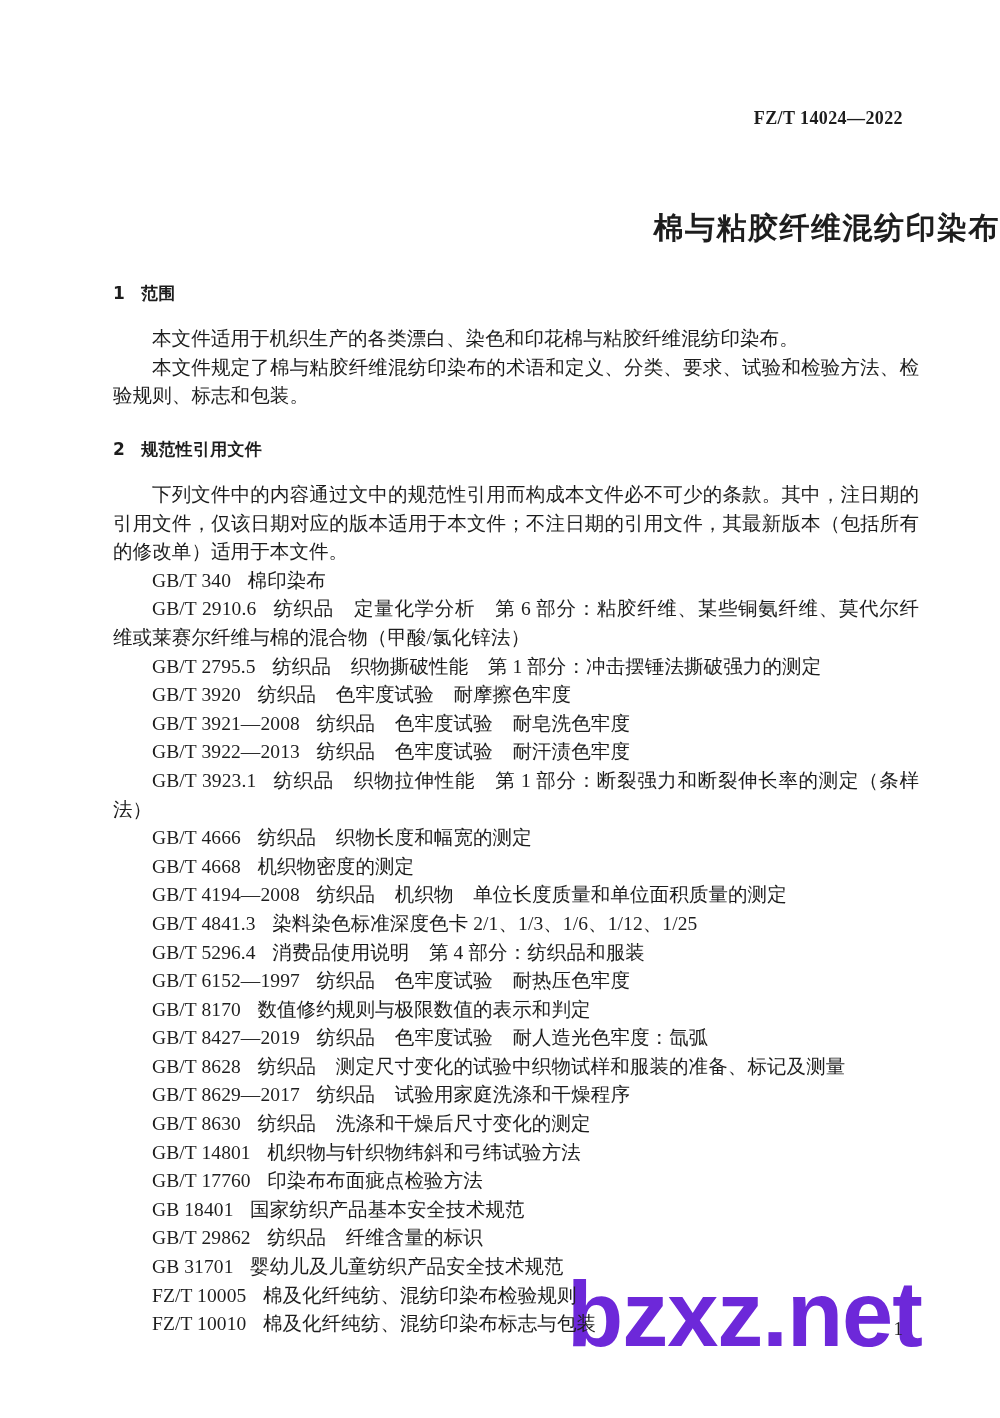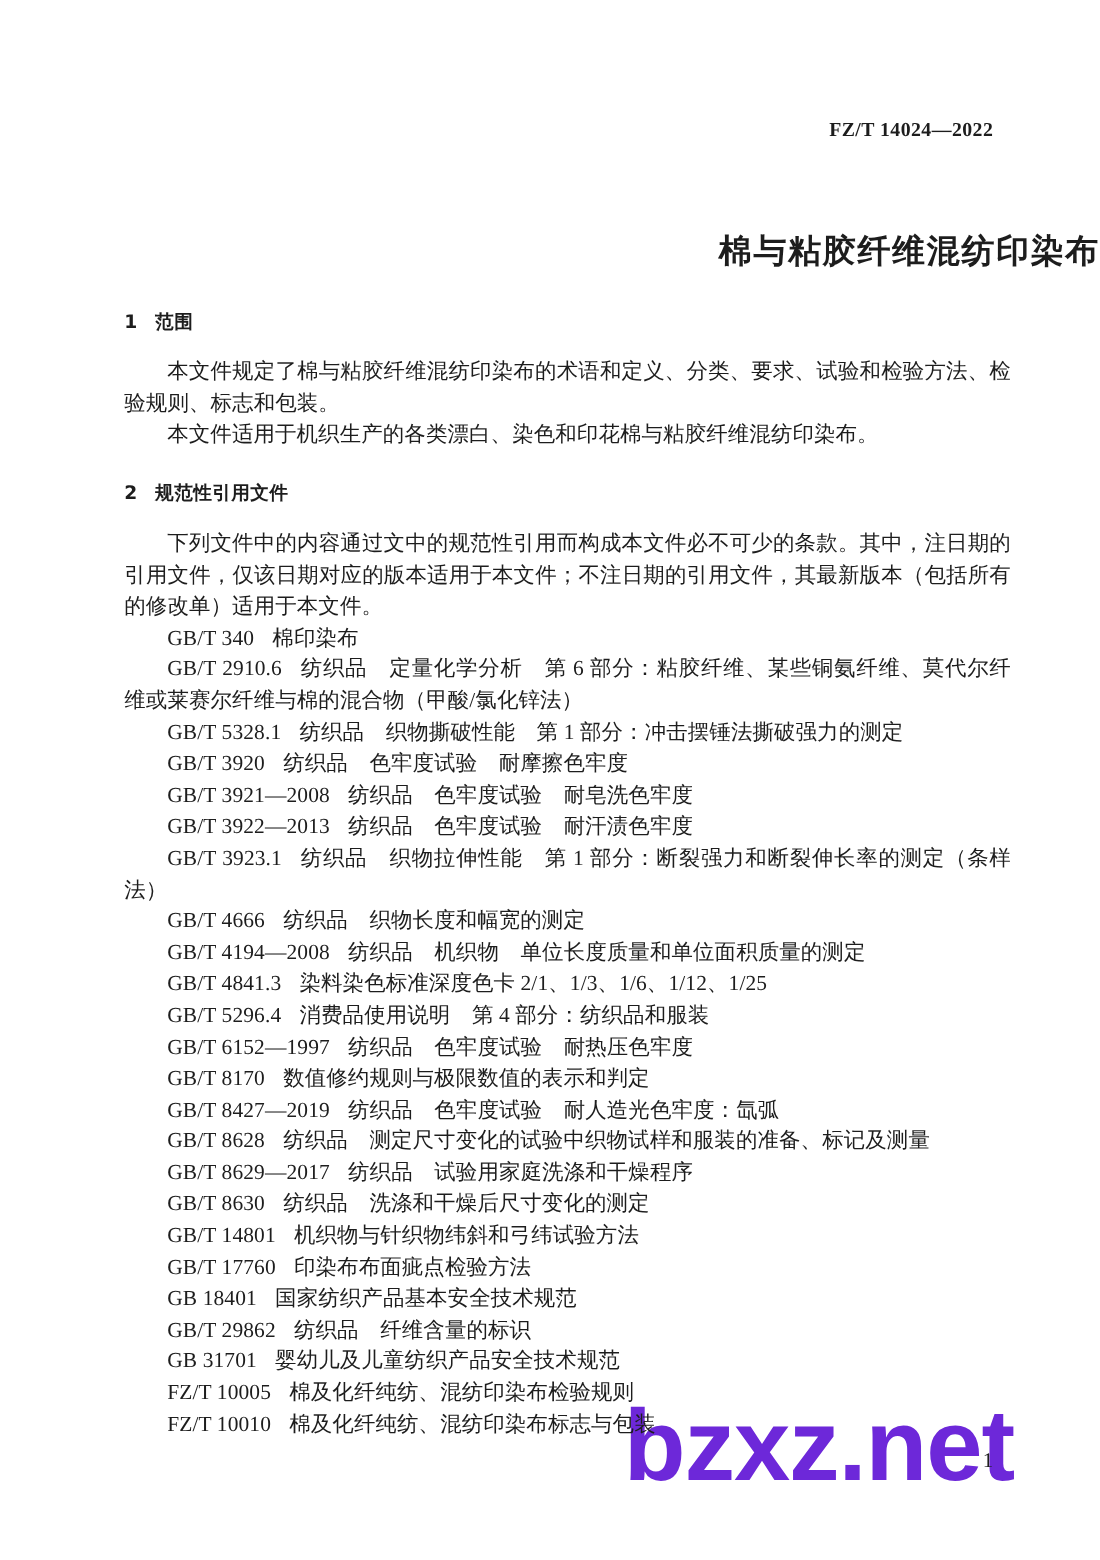--- a/index.html
+++ b/index.html
@@ -135,40 +135,41 @@
 
   <h1 class="doc-title">棉与粘胶纤维混纺印染布</h1>
 
   <div class="content">
 
     <h2 class="section-heading">
       <span class="sec-num">1</span><span>范围</span>
     </h2>
     <div class="gap-after-heading"></div>
 
+    <p class="para">本文件适用于机织生产的各类漂白、染色和印花棉与粘胶纤维混纺印染布。</p>
     <p class="para">本文件规定了棉与粘胶纤维混纺印染布的术语和定义、分类、要求、试验和检验方法、检验规则、标志和包装。</p>
-    <p class="para">本文件适用于机织生产的各类漂白、染色和印花棉与粘胶纤维混纺印染布。</p>
 
     <div class="gap-before-heading"></div>
     <h2 class="section-heading">
       <span class="sec-num">2</span><span>规范性引用文件</span>
     </h2>
     <div class="gap-after-heading"></div>
 
     <p class="para">下列文件中的内容通过文中的规范性引用而构成本文件必不可少的条款。其中，注日期的引用文件，仅该日期对应的版本适用于本文件；不注日期的引用文件，其最新版本（包括所有的修改单）适用于本文件。</p>
 
     <ul class="ref-list" id="ref-list">
         <li class="ref-item"><span>GB/T 340</span><span class="sp"></span><span>棉印染布</span></li>
         <li class="ref-item"><span>GB/T 2910.6</span><span class="sp"></span><span>纺织品　定量化学分析　第 6 部分：粘胶纤维、某些铜氨纤维、莫代尔纤维或莱赛尔纤维与棉的混合物（甲酸/氯化锌法）</span></li>
-        <li class="ref-item"><span>GB/T 5328.1</span><span class="sp"></span><span>纺织品　织物撕破性能　第 1 部分：冲击摆锤法撕破强力的测定</span></li>
+        <li class="ref-item"><span>GB/T 2795.5</span><span class="sp"></span><span>纺织品　织物撕破性能　第 1 部分：冲击摆锤法撕破强力的测定</span></li>
         <li class="ref-item"><span>GB/T 3920</span><span class="sp"></span><span>纺织品　色牢度试验　耐摩擦色牢度</span></li>
         <li class="ref-item"><span>GB/T 3921—2008</span><span class="sp"></span><span>纺织品　色牢度试验　耐皂洗色牢度</span></li>
         <li class="ref-item"><span>GB/T 3922—2013</span><span class="sp"></span><span>纺织品　色牢度试验　耐汗渍色牢度</span></li>
         <li class="ref-item"><span>GB/T 3923.1</span><span class="sp"></span><span>纺织品　织物拉伸性能　第 1 部分：断裂强力和断裂伸长率的测定（条样法）</span></li>
         <li class="ref-item"><span>GB/T 4666</span><span class="sp"></span><span>纺织品　织物长度和幅宽的测定</span></li>
+        <li class="ref-item"><span>GB/T 4668</span><span class="sp"></span><span>机织物密度的测定</span></li>
         <li class="ref-item"><span>GB/T 4194—2008</span><span class="sp"></span><span>纺织品　机织物　单位长度质量和单位面积质量的测定</span></li>
         <li class="ref-item"><span>GB/T 4841.3</span><span class="sp"></span><span>染料染色标准深度色卡 2/1、1/3、1/6、1/12、1/25</span></li>
         <li class="ref-item"><span>GB/T 5296.4</span><span class="sp"></span><span>消费品使用说明　第 4 部分：纺织品和服装</span></li>
         <li class="ref-item"><span>GB/T 6152—1997</span><span class="sp"></span><span>纺织品　色牢度试验　耐热压色牢度</span></li>
         <li class="ref-item"><span>GB/T 8170</span><span class="sp"></span><span>数值修约规则与极限数值的表示和判定</span></li>
         <li class="ref-item"><span>GB/T 8427—2019</span><span class="sp"></span><span>纺织品　色牢度试验　耐人造光色牢度：氙弧</span></li>
         <li class="ref-item"><span>GB/T 8628</span><span class="sp"></span><span>纺织品　测定尺寸变化的试验中织物试样和服装的准备、标记及测量</span></li>
         <li class="ref-item"><span>GB/T 8629—2017</span><span class="sp"></span><span>纺织品　试验用家庭洗涤和干燥程序</span></li>
         <li class="ref-item"><span>GB/T 8630</span><span class="sp"></span><span>纺织品　洗涤和干燥后尺寸变化的测定</span></li>
         <li class="ref-item"><span>GB/T 14801</span><span class="sp"></span><span>机织物与针织物纬斜和弓纬试验方法</span></li>

